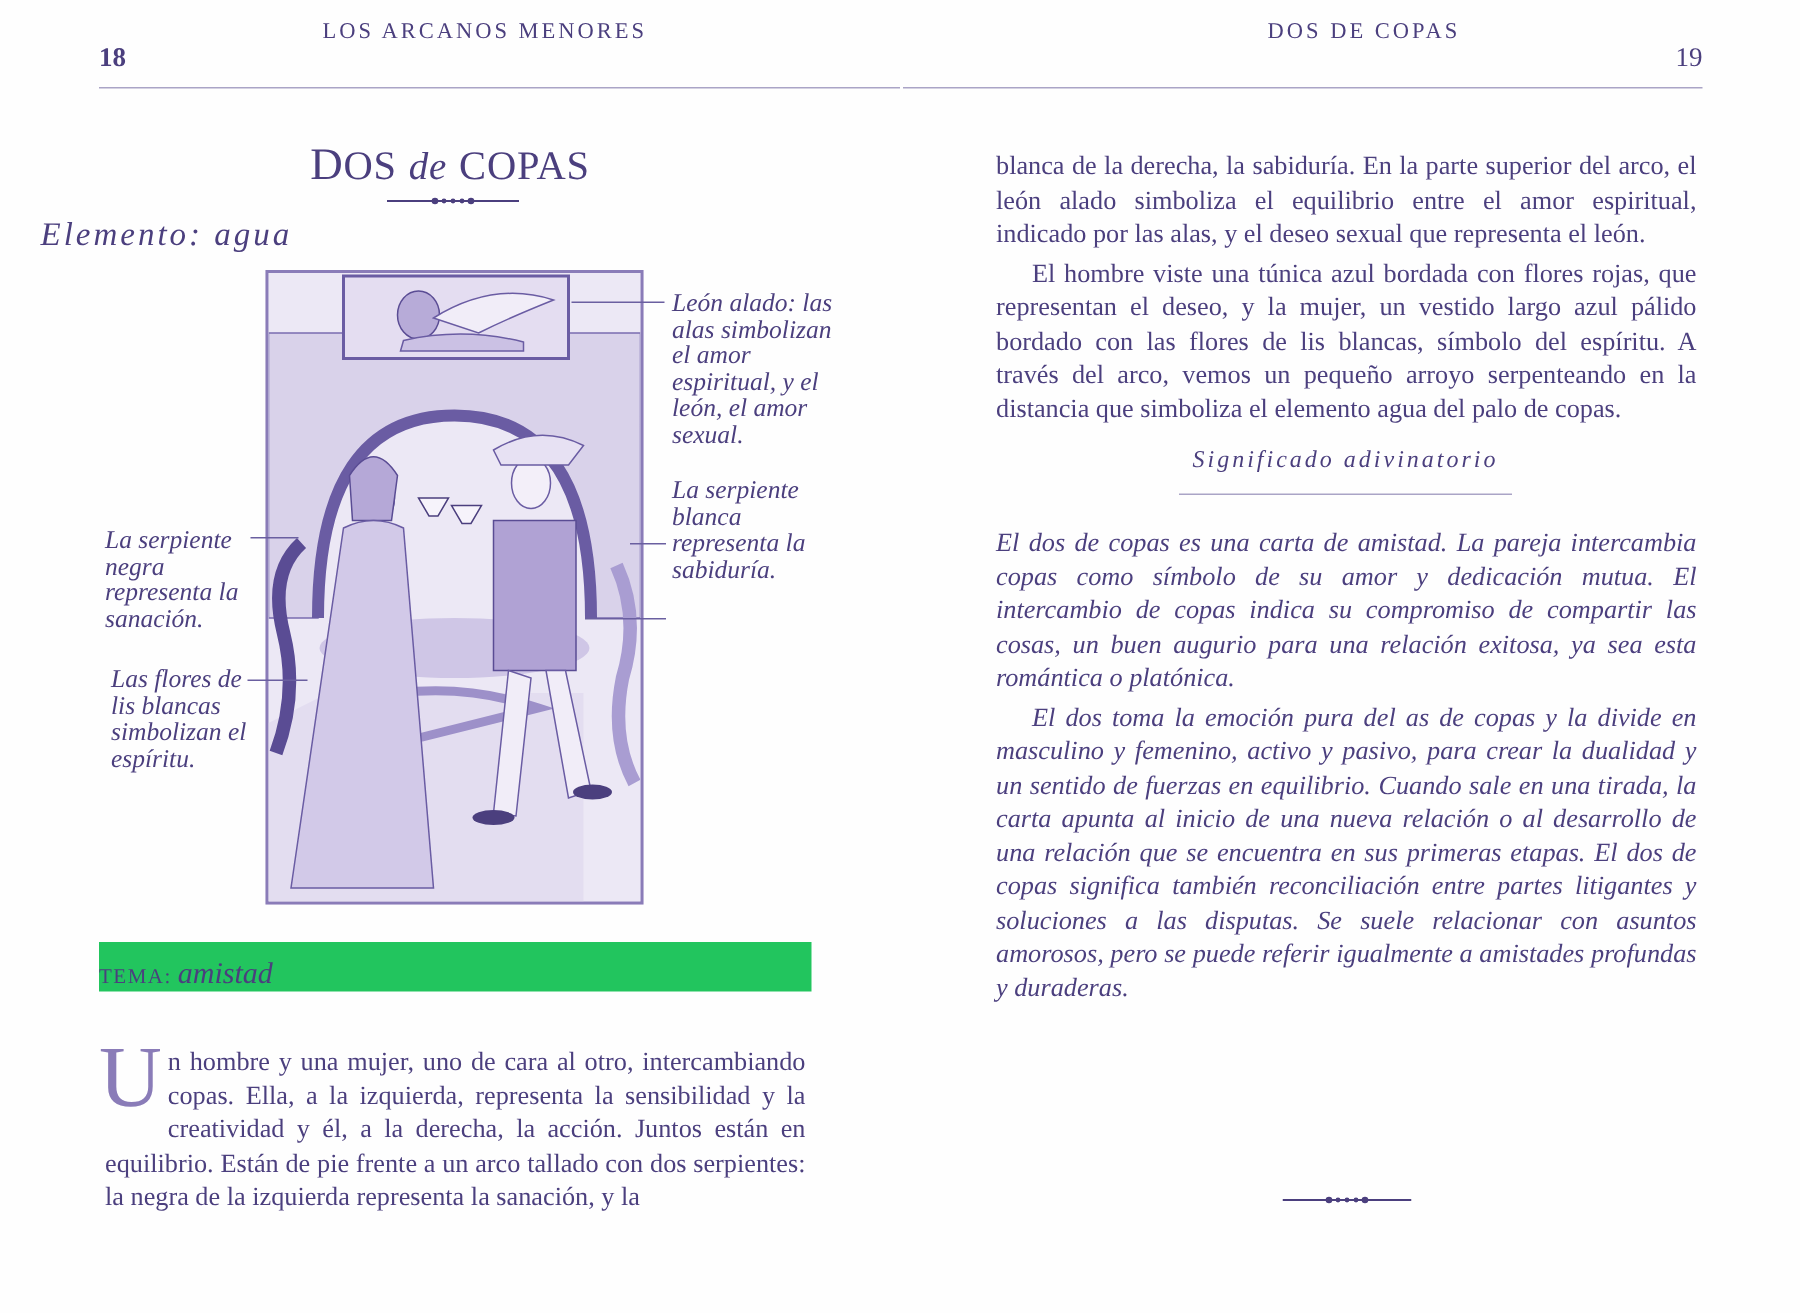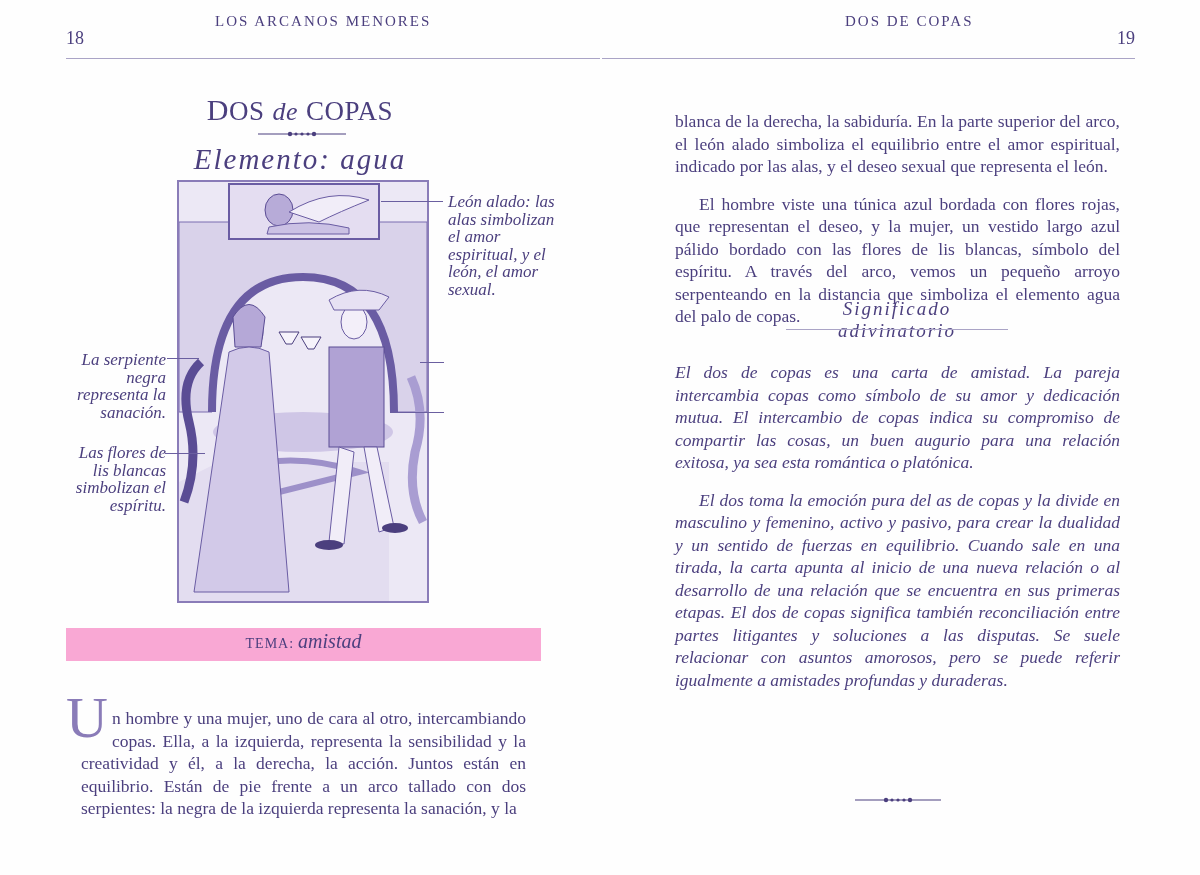--- a/index.html
+++ b/index.html
@@ -12,46 +12,46 @@
     .page-right { left:600px; width:600px; }
     .running-head { position:absolute; top:13px; font-size:15px; letter-spacing:2px; color:#4b3f7e; }
     .folio { position:absolute; top:28px; font-size:18px; color:#4b3f7e; }
     .rule { position:absolute; top:58px; height:1px; background:#aaa4c6; }
 
     .title { position:absolute; left:0; width:600px; top:93px; text-align:center; font-size:30px; color:#4b3f7e; letter-spacing:0.5px; }
     .title .big { font-size:30px; }
     .title .small { font-size:27px; }
     .title .ital { font-style:italic; font-size:26px;text-align:right; }
     .ornament { position:absolute; height:10px; }
-    .subtitle { position:absolute; left:0; width:600px; top:143px; text-align:center; font-style:italic; font-size:29px; letter-spacing:2px; color:#4b3f7e; }
+    .subtitle { position:absolute; left:0; width:600px; top:143px; font-style:italic; font-size:22px; letter-spacing:2px; color:#4b3f7e;padding-left:27px; }
 
     .card { position:absolute; left:177px; top:180px; width:252px; height:423px; border:2px solid #8a7cb8; box-sizing:border-box; background:#e9e4f3; overflow:hidden; }
     .card svg { display:block; }
 
     .callout { position:absolute; font-style:italic; font-size:17px; line-height:17.5px; color:#4b3f7e; }
-    .callout.left { text-align:right; }
+    .callout.left { text-align:left; }
     .leader { position:absolute; height:1px; background:#6a5fa0; }
 
-    .theme-bar { position:absolute; left:66px; top:628px; width:475px; height:33px; background:#f9a8d4; text-align:center; line-height:26px; }
+    .theme-bar { position:absolute; left:66px; top:628px; width:475px; height:33px; background:#22c55e; text-align:left; line-height:43px; }
     .theme-label { font-size:14px; letter-spacing:1px; color:#4b3f7e; }
     .theme-value { font-style:italic; font-size:20px; color:#4b3f7e; }
 
     .body-text { position:absolute; font-size:17.5px; line-height:22.5px; text-align:justify; color:#4b3f7e; }
-    .body-text p { margin:15px; }
+    .body-text p { margin:4px; }
     .indent { text-indent:24px; }
     .dropcap { float:left; font-size:58px; line-height:48px; color:#8a7cb8; margin:2px 4px 0 0; }
 
-    .section-head { position:absolute; left:786px; top:298px; width:222px; text-align:center; font-style:italic; font-size:19px; letter-spacing:2px; color:#4b3f7e; }
+    .section-head { position:absolute; left:786px; top:298px; width:222px; text-align:center; font-style:italic; font-size:16px; letter-spacing:2px; color:#4b3f7e; }
     .section-rule { position:absolute; left:786px; top:329px; width:222px; height:1px; background:#aaa4c6; }
   </style>
 </head>
 <body>
 
 <div class="page page-left">
-  <div class="folio" style="left:66px;">18</div>
+  <div class="folio" style="left:66px;font-weight:bold;">18</div>
   <div class="running-head" style="left:215px;">LOS ARCANOS MENORES</div>
   <div class="rule" style="left:66px; width:534px;"></div>
 
   <div class="title">
     <span class="big">D</span><span class="small">OS</span>
     <span class="ital">de</span>
     <span class="small">COPAS</span>
   </div>
 
   <svg class="ornament" style="left:258px; top:129px;" width="88" height="10">
@@ -97,20 +97,21 @@
       <path d="M122 155 L142 155 L135 167 L129 167 Z" fill="#f6f3fb" stroke="#4b3f7e"></path>
 
       <path d="M22 180 Q0 200 10 240 Q20 280 5 320" stroke="#5a4c94" stroke-width="9" fill="none"></path>
       <path d="M232 195 Q248 230 236 270 Q228 310 244 340" stroke="#a99dd2" stroke-width="9" fill="none"></path>
     </svg>
   </div>
 
   <div class="callout" style="left:448px; top:193px; width:108px;">León alado: las alas simbolizan el amor espiritual, y el león, el amor sexual.</div>
   <div class="leader" style="left:381px; top:201px; width:62px;"></div>
 
+  <div class="callout" style="left:448px; top:318px; width:100px;">La serpiente blanca representa la sabiduría.</div>
   <div class="leader" style="left:420px; top:362px; width:24px;"></div>
 
   <div class="leader" style="left:390px; top:412px; width:54px;"></div>
 
   <div class="callout left" style="left:70px; top:351px; width:96px;">La serpiente negra representa la sanación.</div>
   <div class="leader" style="left:167px; top:358px; width:32px;"></div>
 
   <div class="callout left" style="left:74px; top:444px; width:92px;">Las flores de lis blancas simbolizan el espíritu.</div>
   <div class="leader" style="left:165px; top:453px; width:40px;"></div>
 

